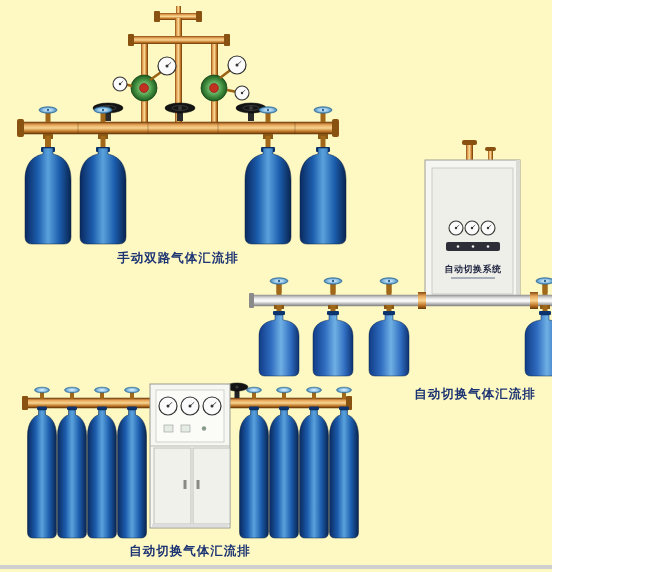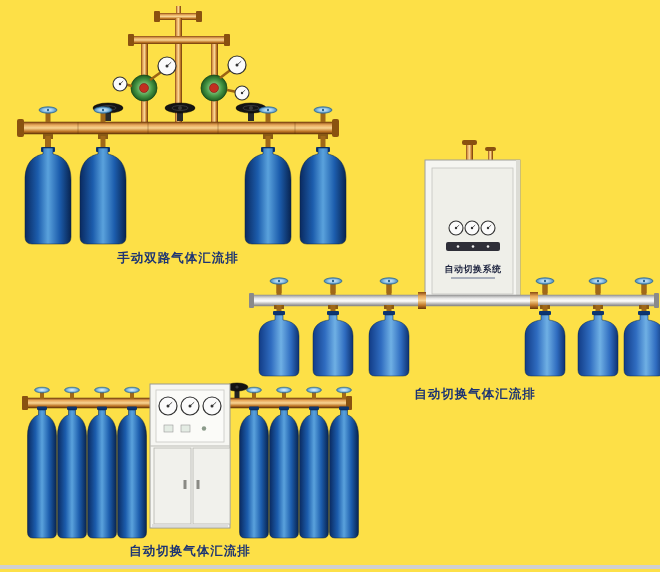--- a/index.html
+++ b/index.html
@@ -1,17 +1,17 @@
 <!DOCTYPE html>
 <html><head>
 <meta charset="utf-8">
 <style>
   html,body{margin:0;padding:0;background:#fff;}
   .stage{
-    position:relative;width:660px;height:572px;background:#fde047;overflow:hidden;
+    position:relative;width:552px;height:572px;background:#fef9c3;overflow:hidden;
     font-family:"Liberation Sans",sans-serif;
   }
   .abs{position:absolute;}
   .caption{
     position:absolute;font-size:12.5px;font-weight:bold;color:#1d3473;
     letter-spacing:1px;text-align:center;white-space:nowrap;
   }
   .bottom-band{position:absolute;left:0;top:565px;width:662px;height:4px;background:#cfcfcf;}
   svg{display:block;}
   .cab-label{font-family:"Liberation Sans",sans-serif;font-size:9px;font-weight:bold;

